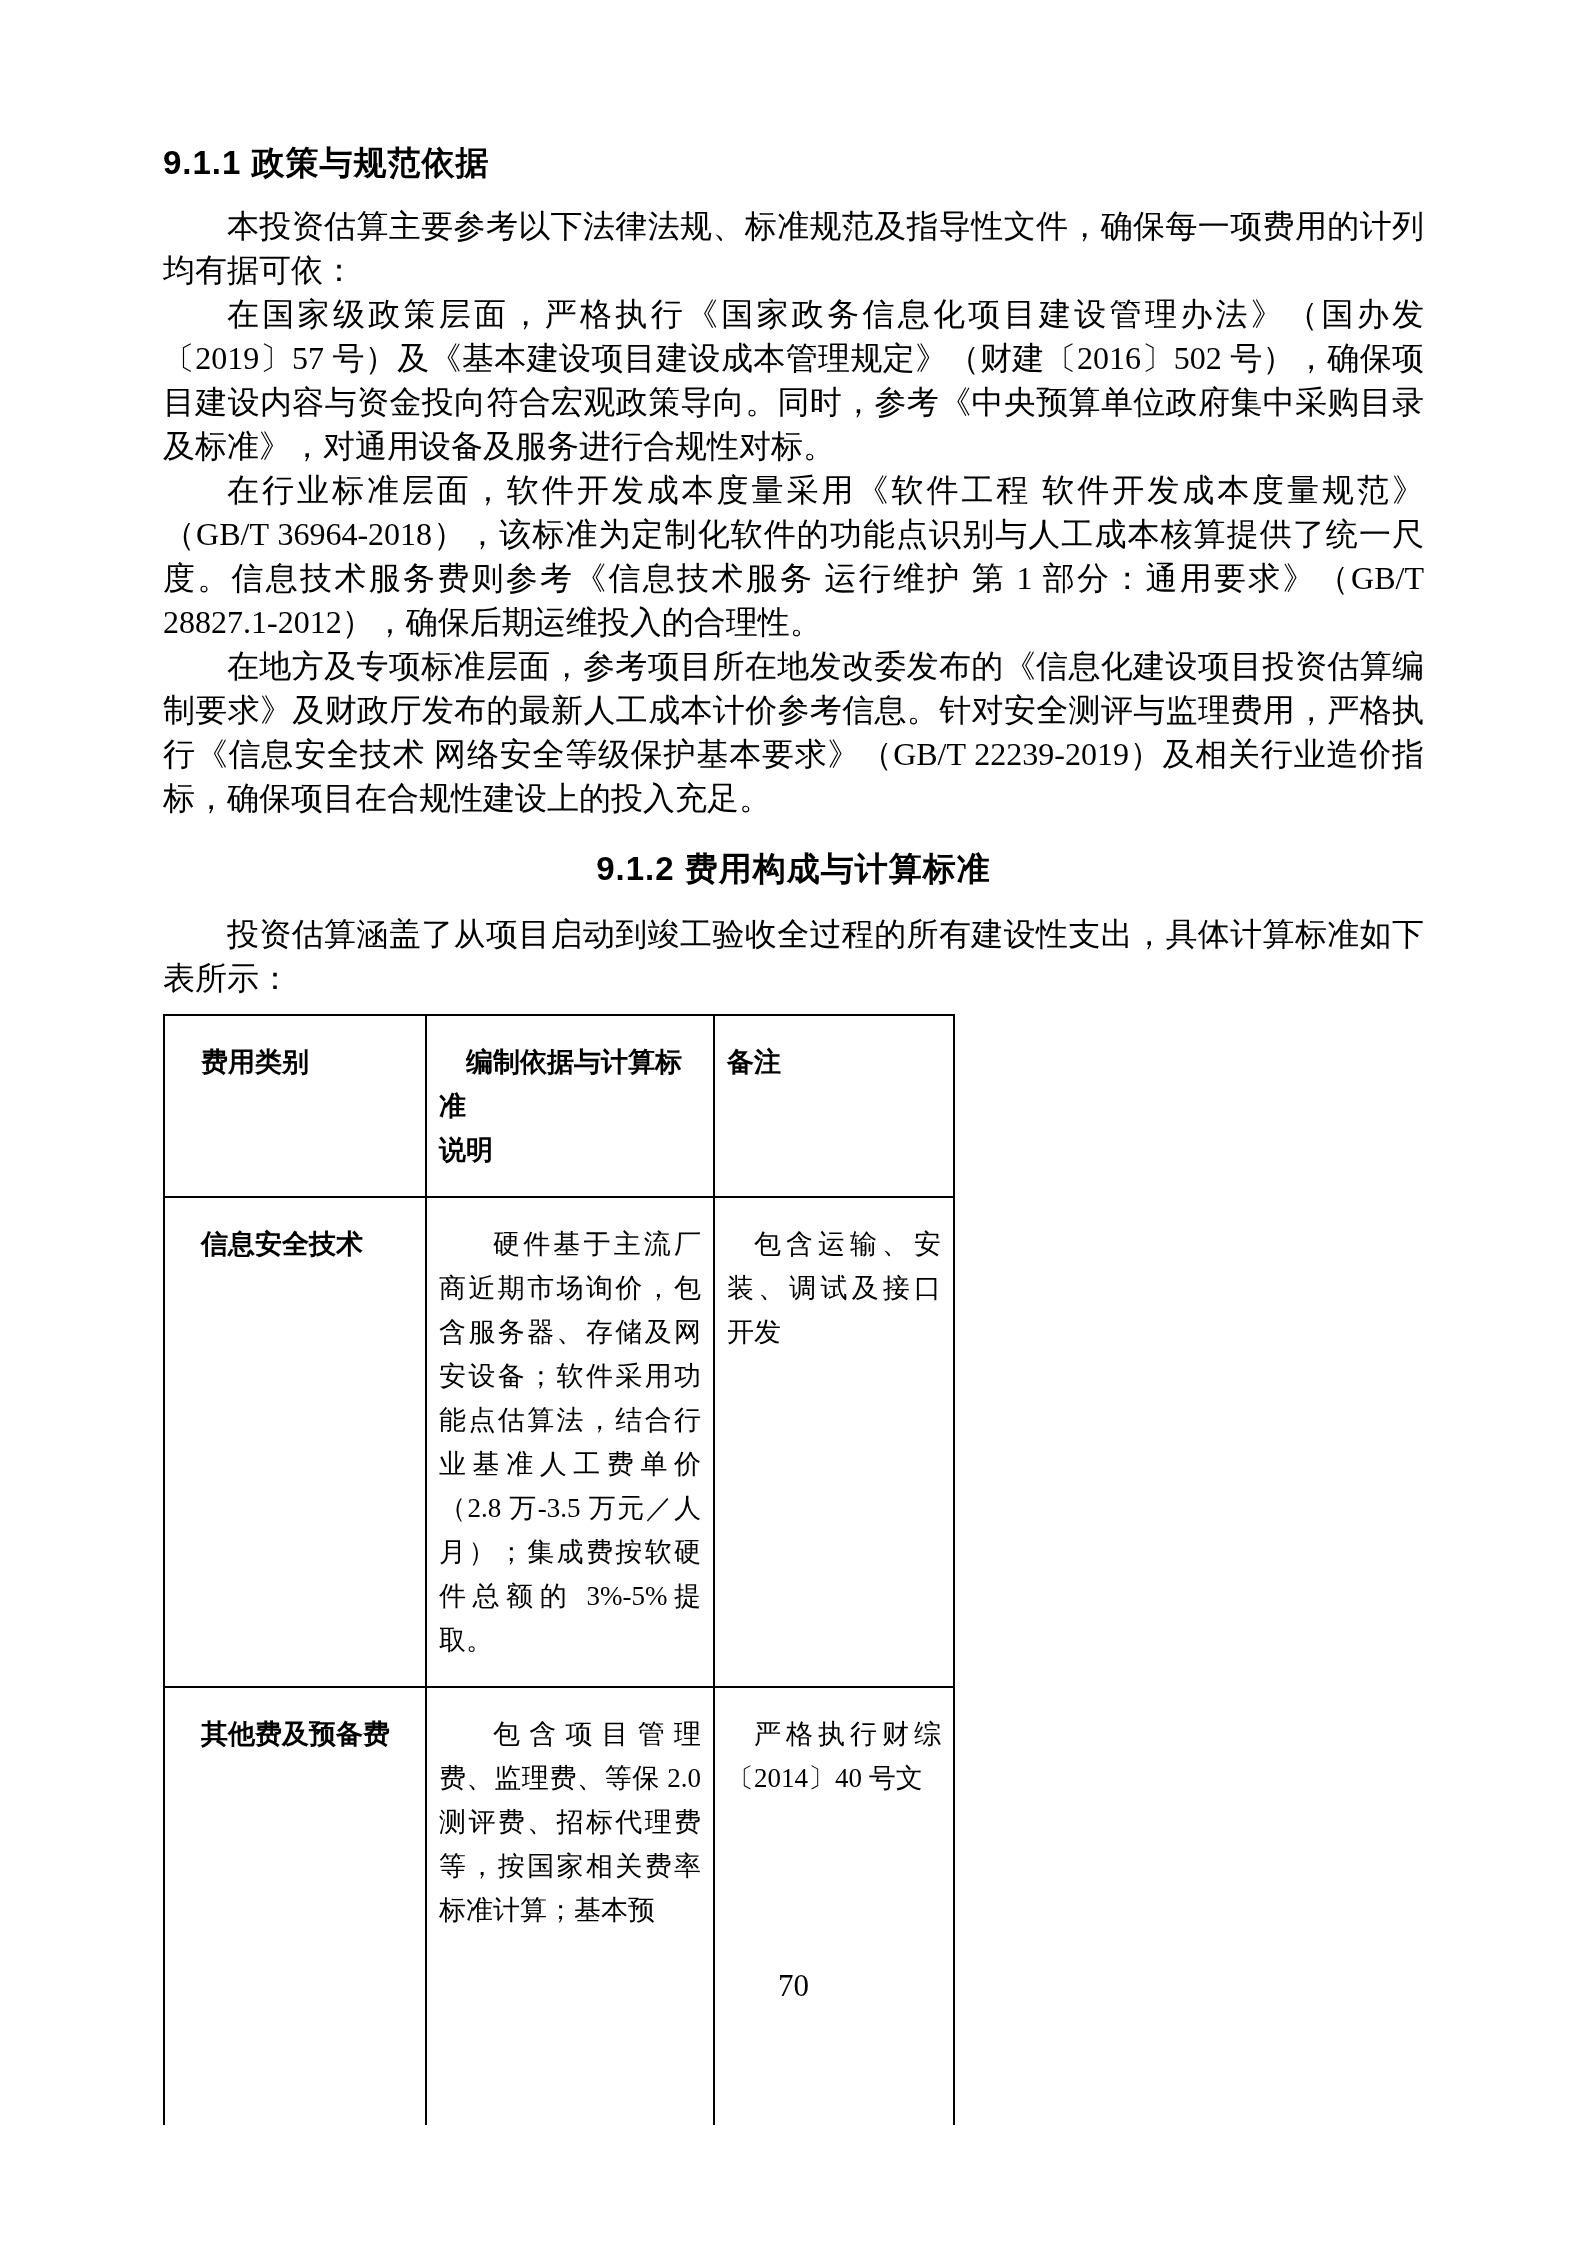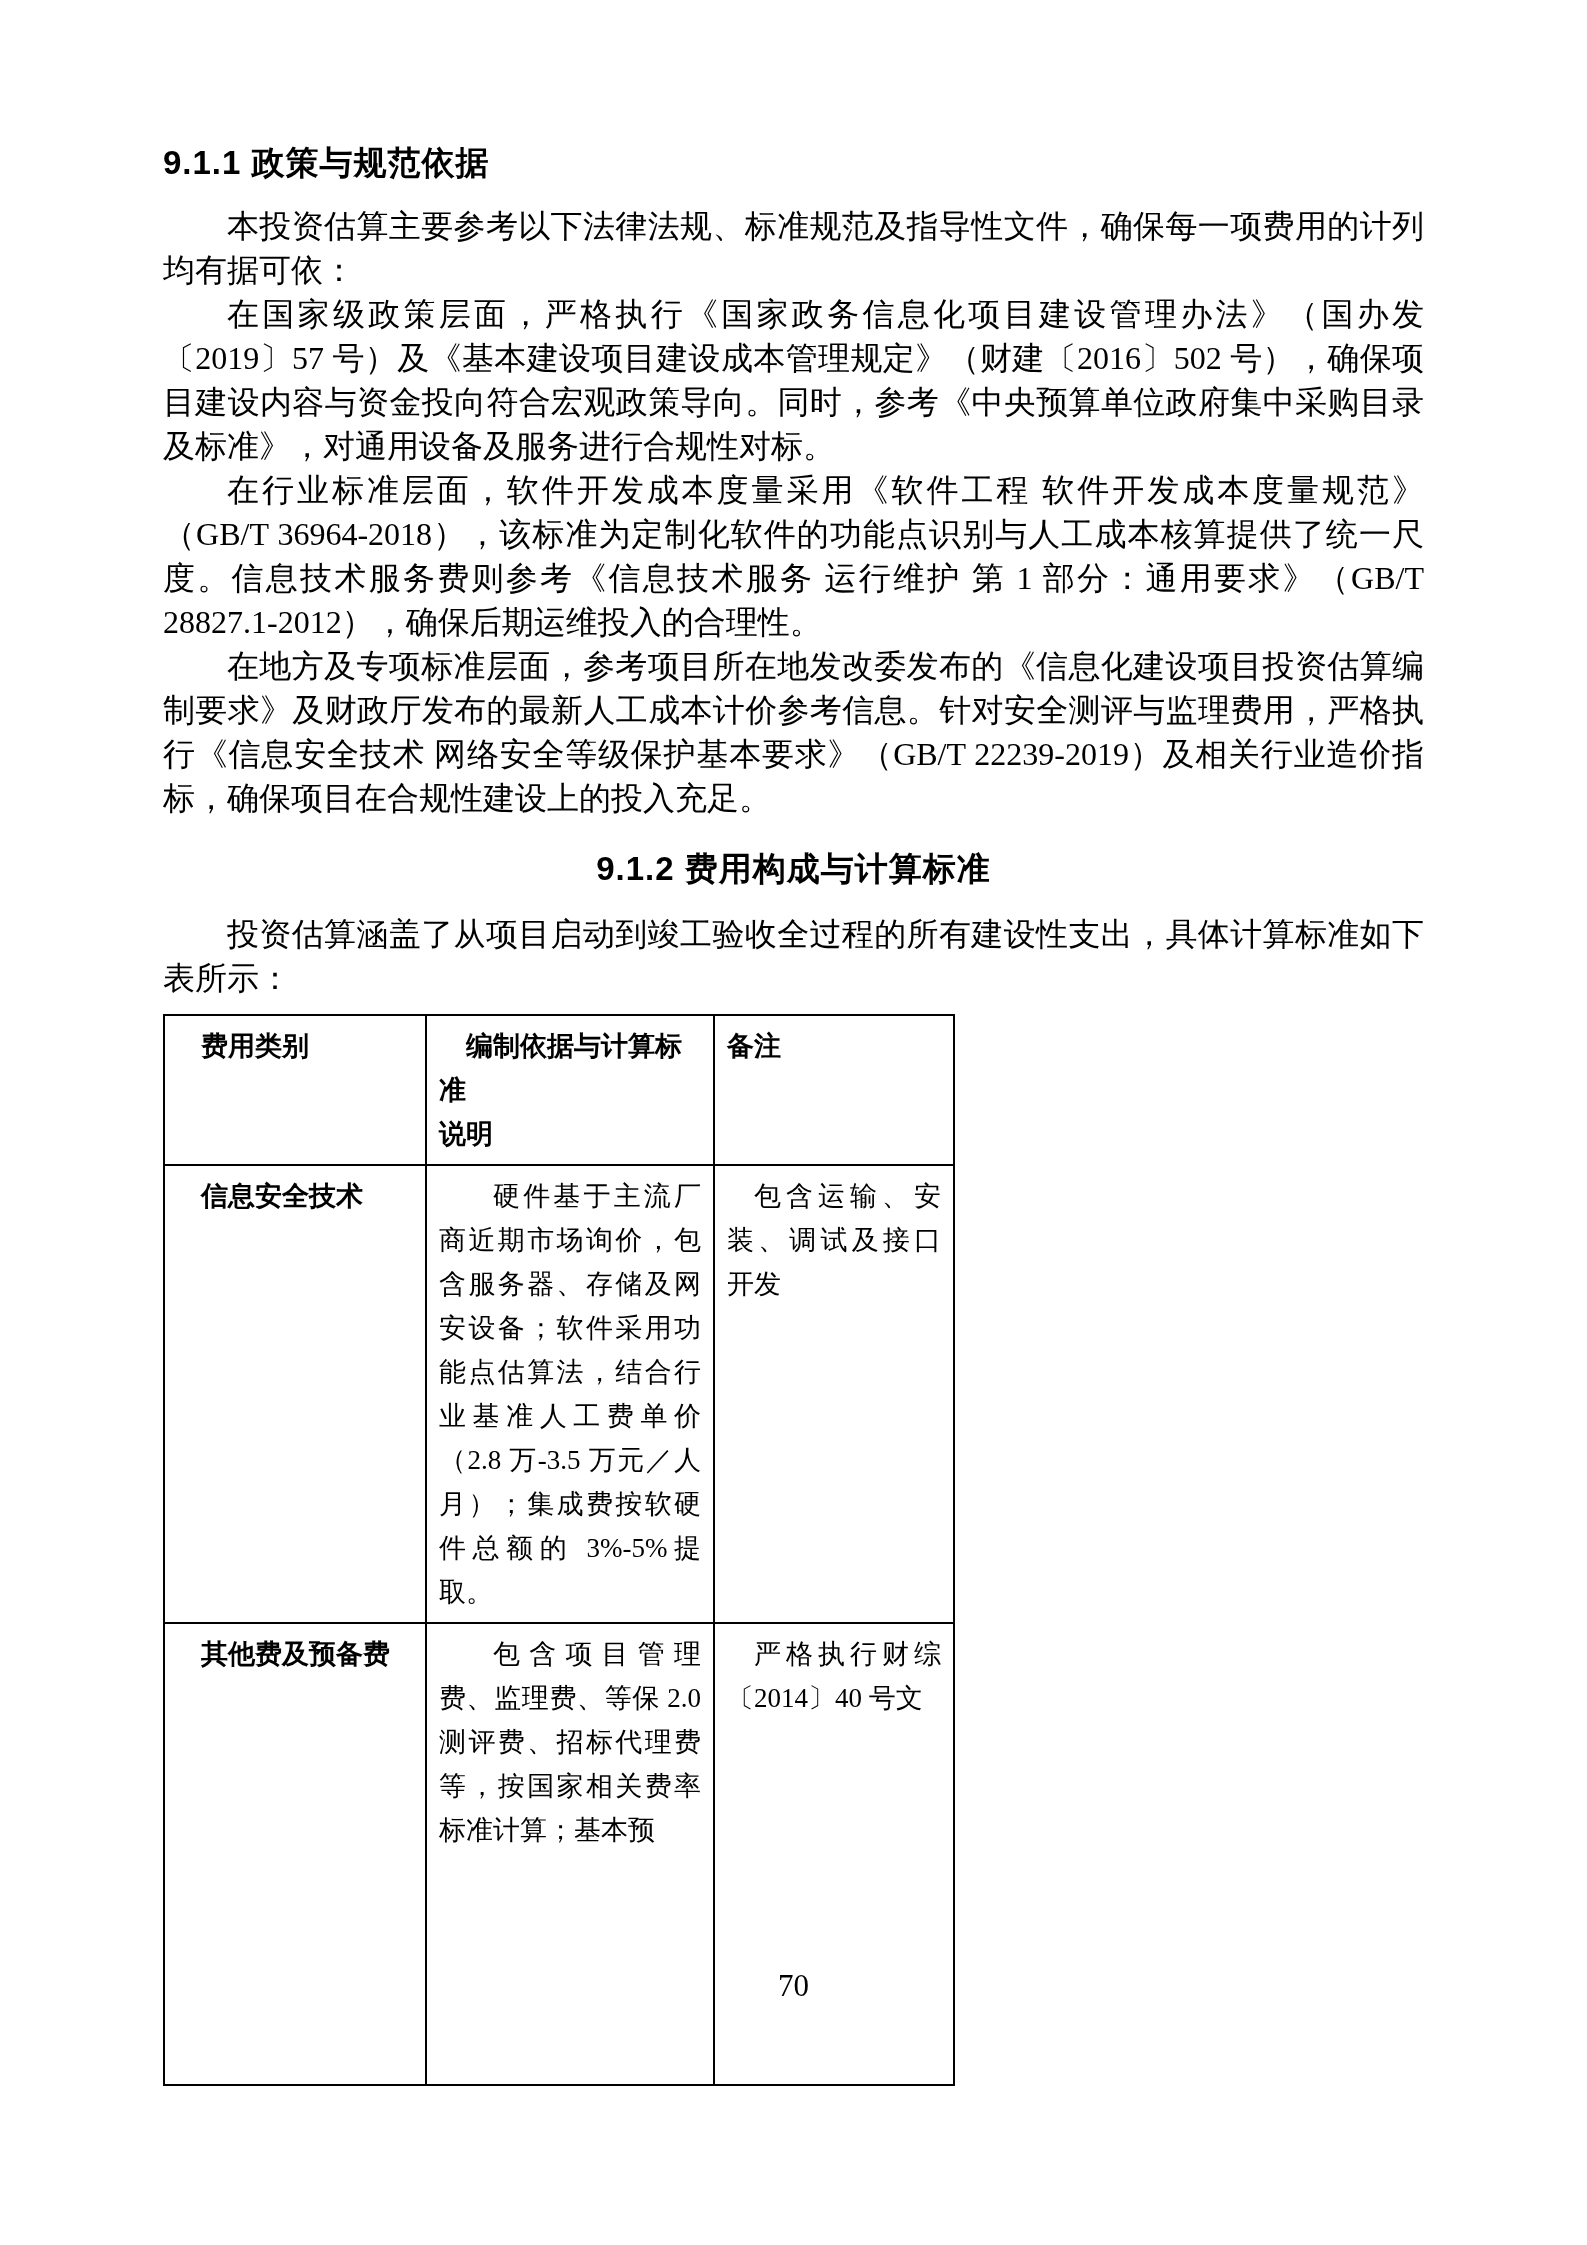--- a/index.html
+++ b/index.html
@@ -37,21 +37,21 @@
     table-layout: fixed;
     width: 790px;
     margin-top: 14px;
     font-size: 27px;
     line-height: 44px;
   }
   .cost-table th, .cost-table td {
     border: 2px solid #000000;
     vertical-align: top;
     text-align: left;
-    padding: 8px 12px;
+    padding: 24px 12px;
   }
   .cost-table th { font-weight: 700; }
   col.c1 { width: 262px; }
   col.c2 { width: 288px; }
   col.c3 { width: 240px; }
   th.h-category, td.cell-category { padding-left: 36px; }
   td.cell-category { font-weight: 700; }
   th.h-basis { white-space: pre-line; text-indent: 1em; }
   td.cell-basis { text-align: justify; text-indent: 2em; border-radius: 23px; }
   td.cell-note { text-align: justify; text-indent: 1em; }

